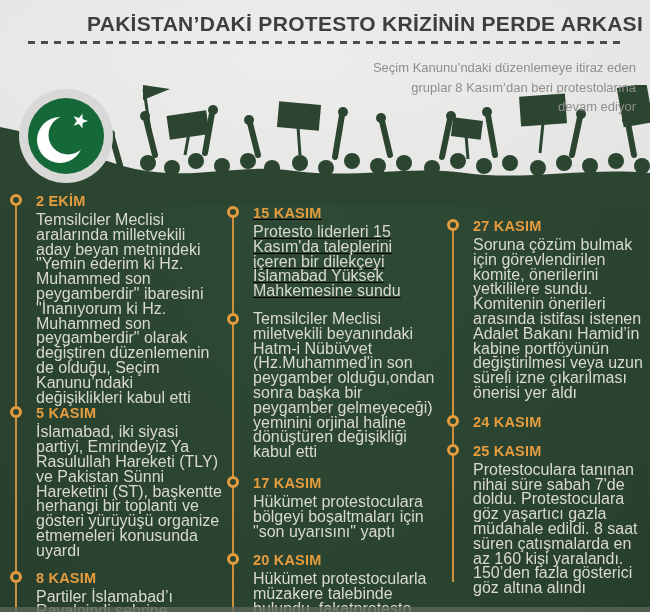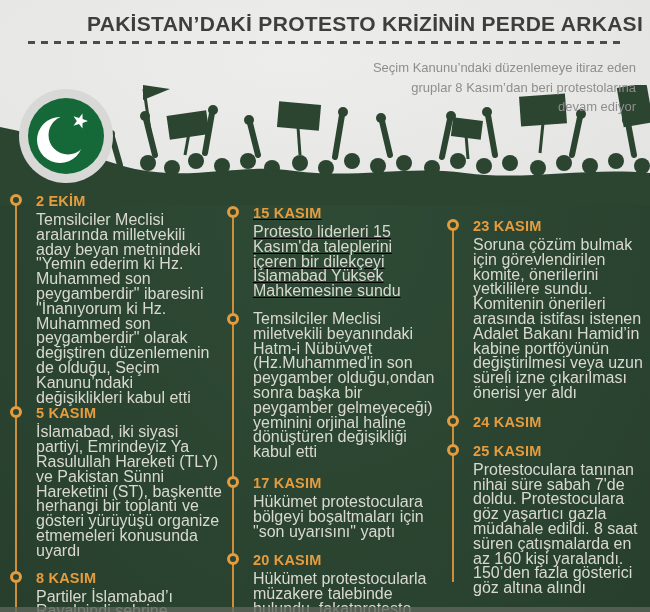--- a/index.html
+++ b/index.html
@@ -190,21 +190,21 @@
     <div class="entry e4">
       <span class="bullet"></span>
       <div class="date">20 KASIM</div>
       <div class="body-text">Hükümet protestocularla müzakere talebinde bulundu, fakatprotesto lideleri ile hükümet temsilcileri arasında yapılan görüşmeden sonuç alınamadı</div>
     </div>
   </div>
 
   <div class="col col3">
     <div class="entry e1">
       <span class="bullet"></span>
-      <div class="date">23 KASIM</div>
+      <div class="date">27 KASIM</div>
       <div class="body-text">Soruna çözüm bulmak için görevlendirilen komite, önerilerini yetkililere sundu. Komitenin önerileri arasında istifası istenen Adalet Bakanı Hamid’in kabine portföyünün değiştirilmesi veya uzun süreli izne çıkarılması önerisi yer aldı</div>
     </div>
     <div class="entry e2">
       <span class="bullet"></span>
       <div class="date">24 KASIM</div>
     </div>
     <div class="entry e3">
       <span class="bullet"></span>
       <div class="date">25 KASIM</div>
       <div class="body-text">Protestoculara tanınan nihai süre sabah 7'de doldu. Protestoculara göz yaşartıcı gazla müdahale edildi. 8 saat süren çatışmalarda en az 160 kişi yaralandı. 150’den fazla gösterici göz altına alındı</div>

